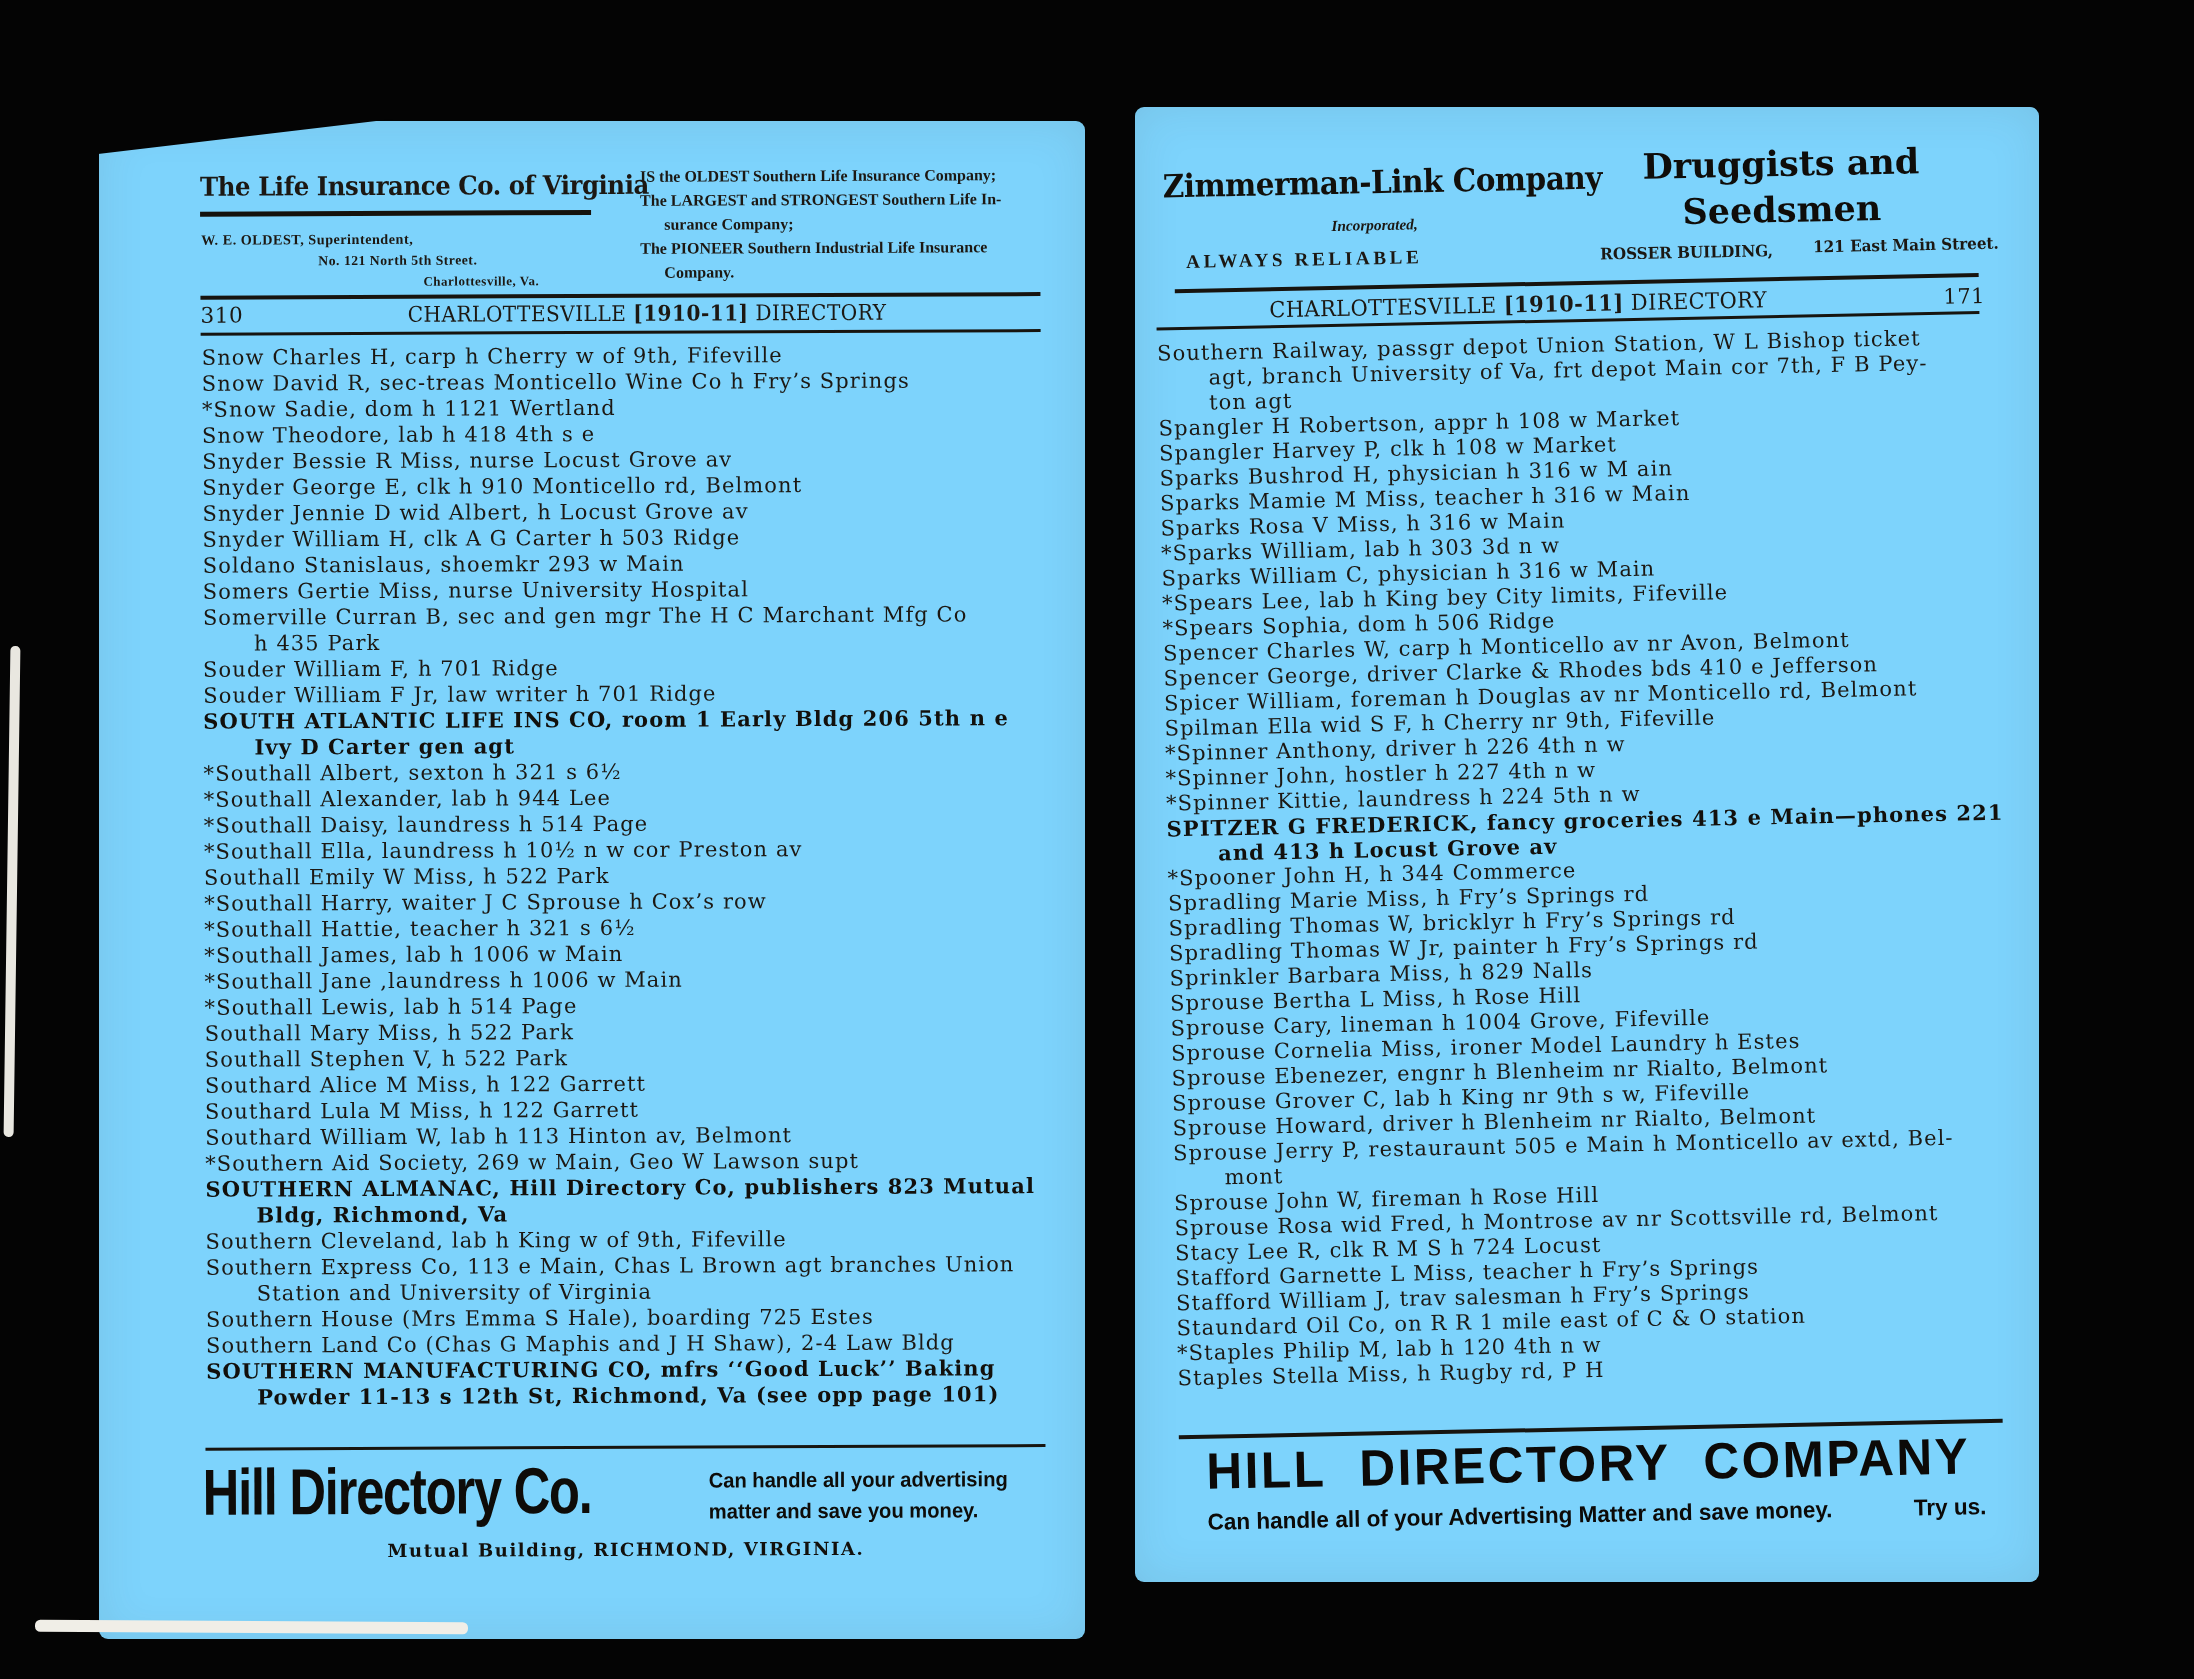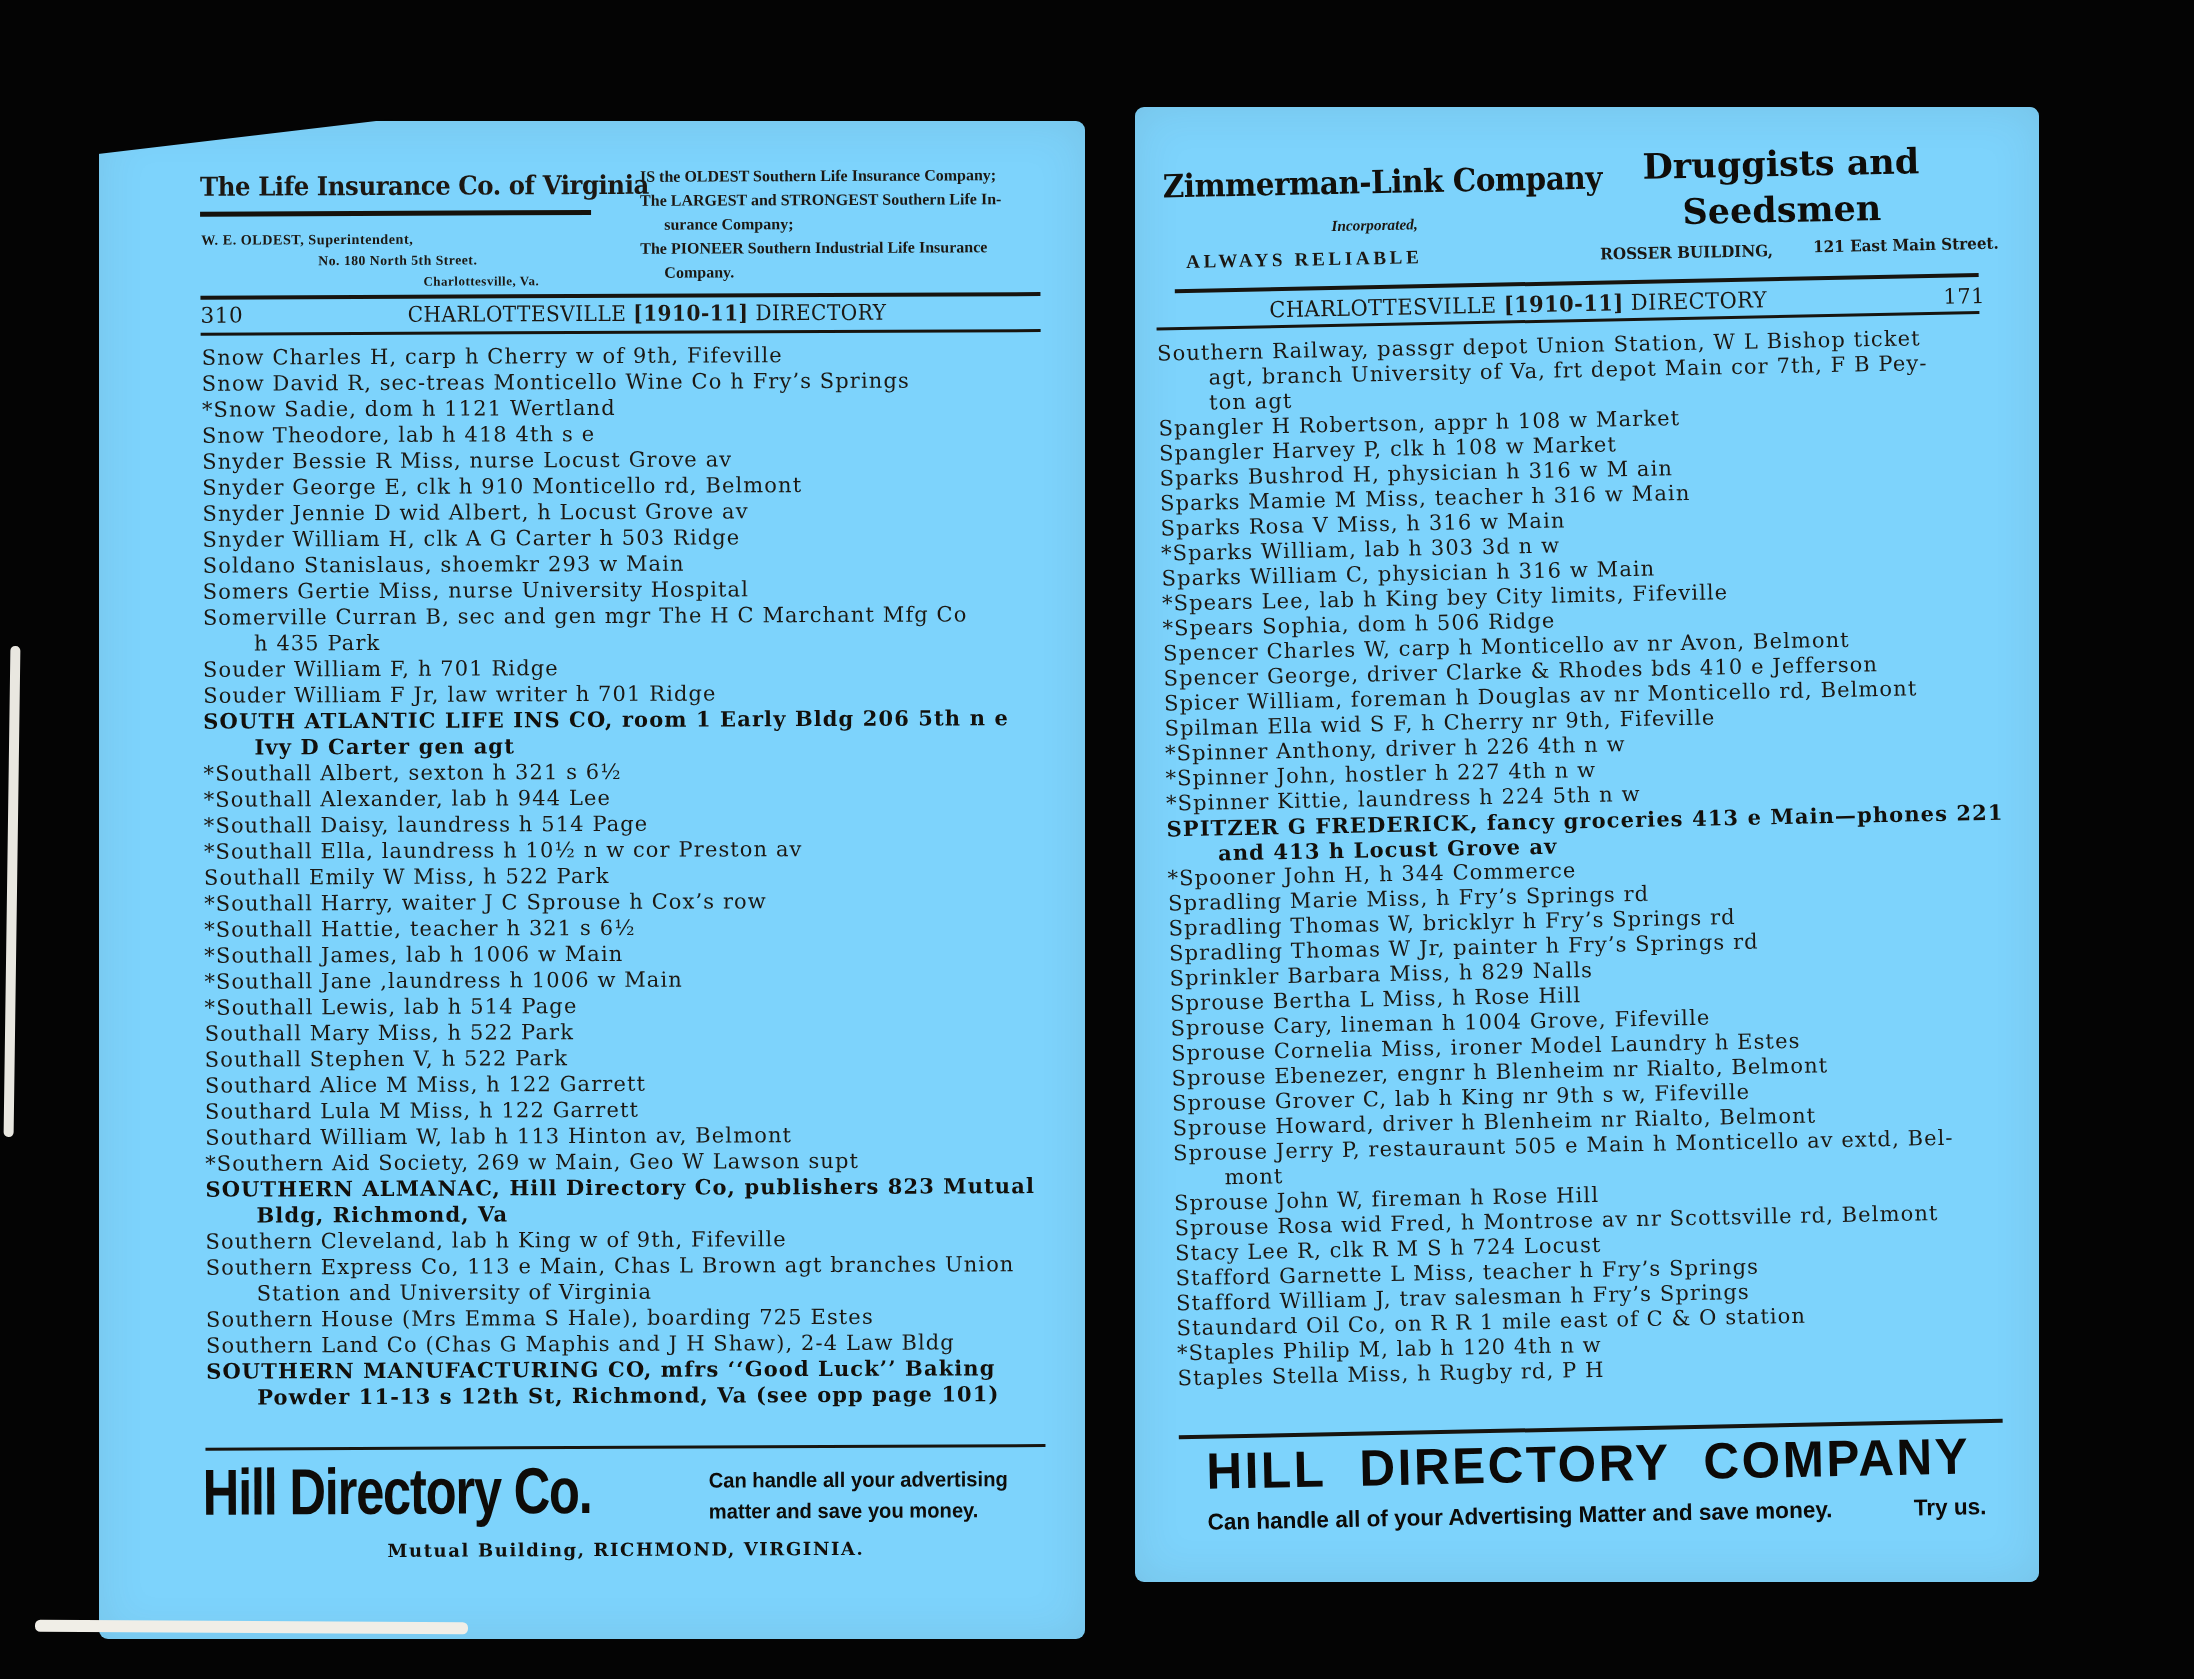--- a/index.html
+++ b/index.html
@@ -86,21 +86,21 @@
 <body>
 
 <div id="canvas">
 
   <div class="page" id="page-left">
     <div class="page-inner">
 
       <div class="abs lp-company nowrap">The Life Insurance Co. of Virginia</div>
       <div class="abs lp-underline"></div>
       <div class="abs lp-elliott nowrap">W. E. OLDEST, Superintendent,</div>
-      <div class="abs lp-addr1 nowrap">No. 180 North 5th Street.</div>
+      <div class="abs lp-addr1 nowrap">No. 121 North 5th Street.</div>
       <div class="abs lp-addr2 nowrap">Charlottesville, Va.</div>
 
       <div class="abs lp-blurb">
 
       <div class="row">IS the OLDEST Southern Life Insurance Company;</div>
           <div class="row">The LARGEST and STRONGEST Southern Life In-</div>
           <div class="row indent">surance Company;</div>
           <div class="row">The PIONEER Southern Industrial Life Insurance</div>
           <div class="row indent">Company.</div>
         </div>

